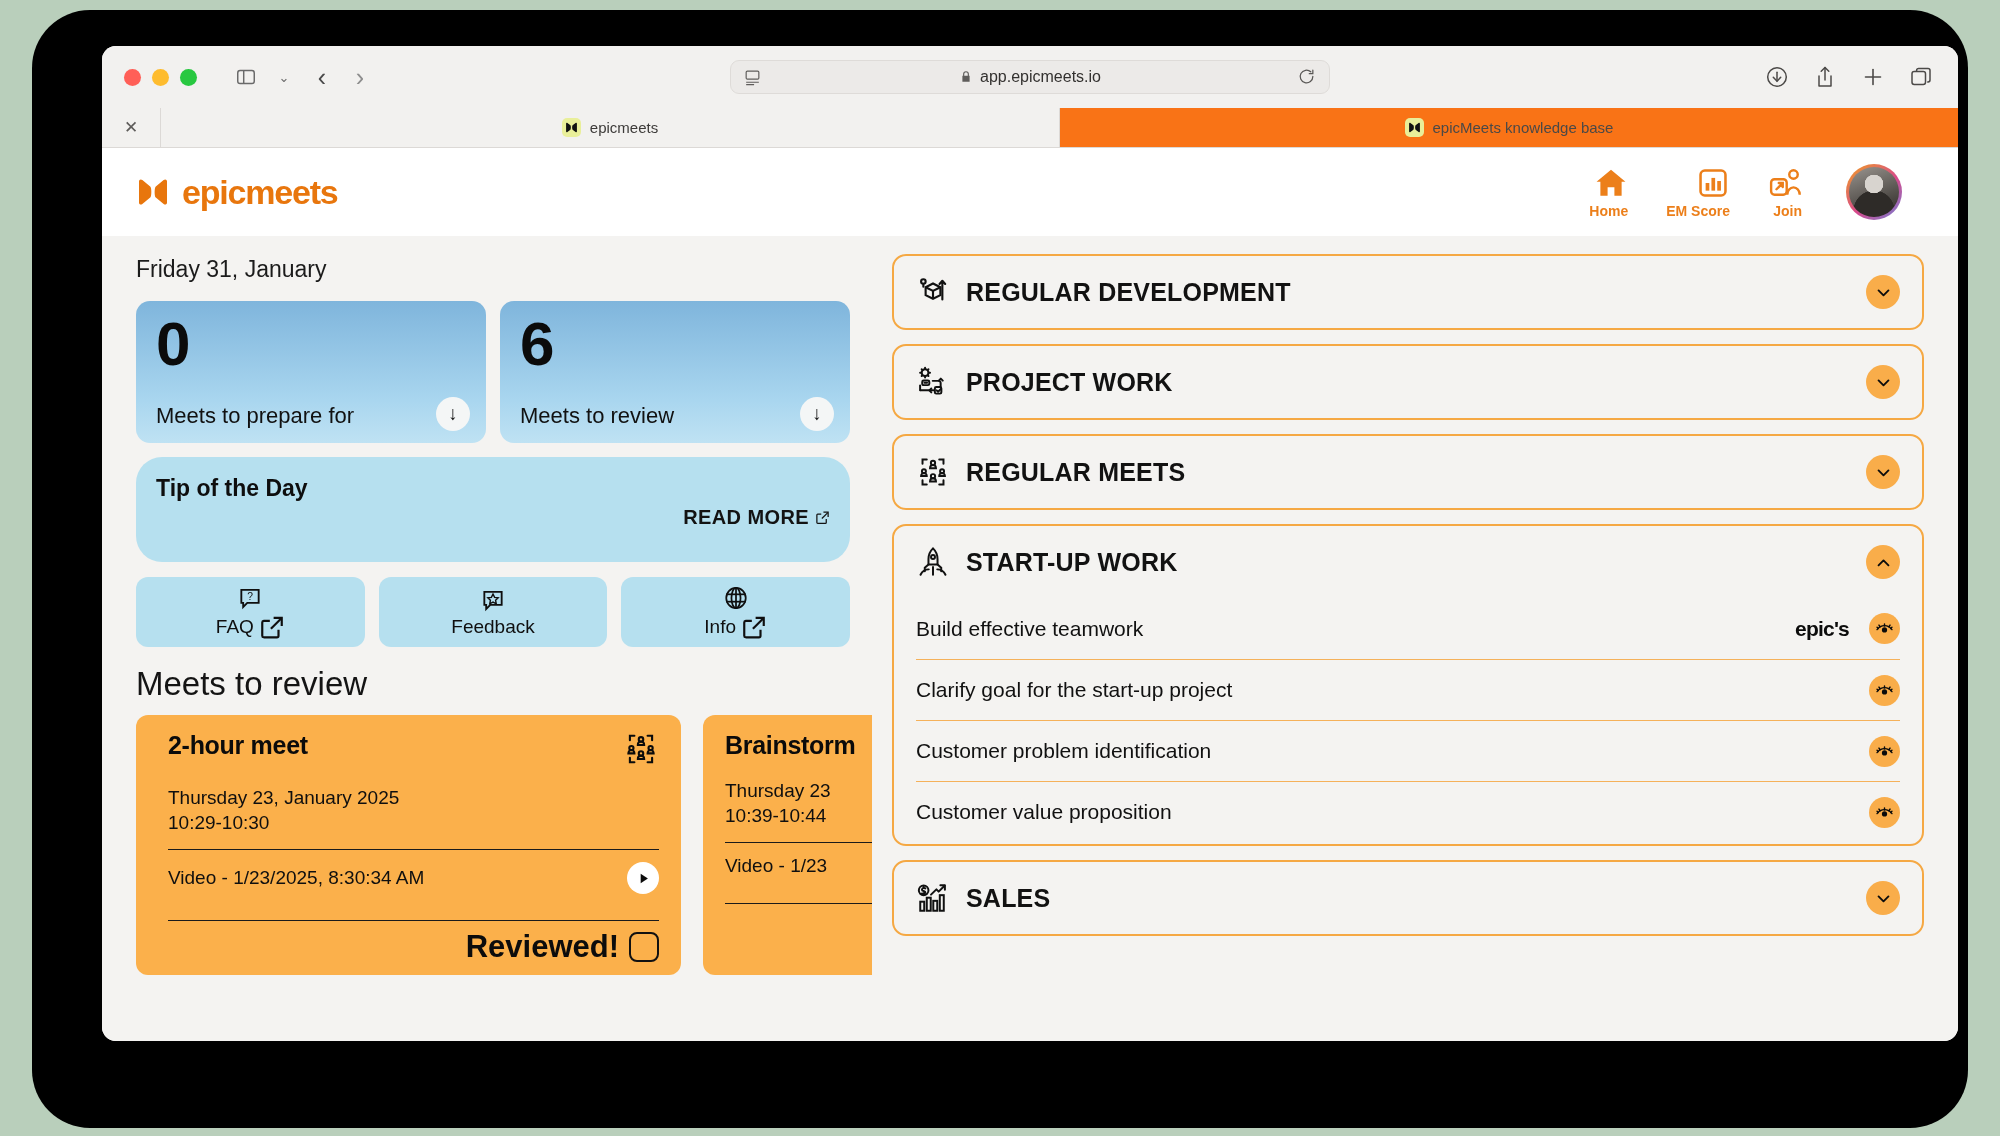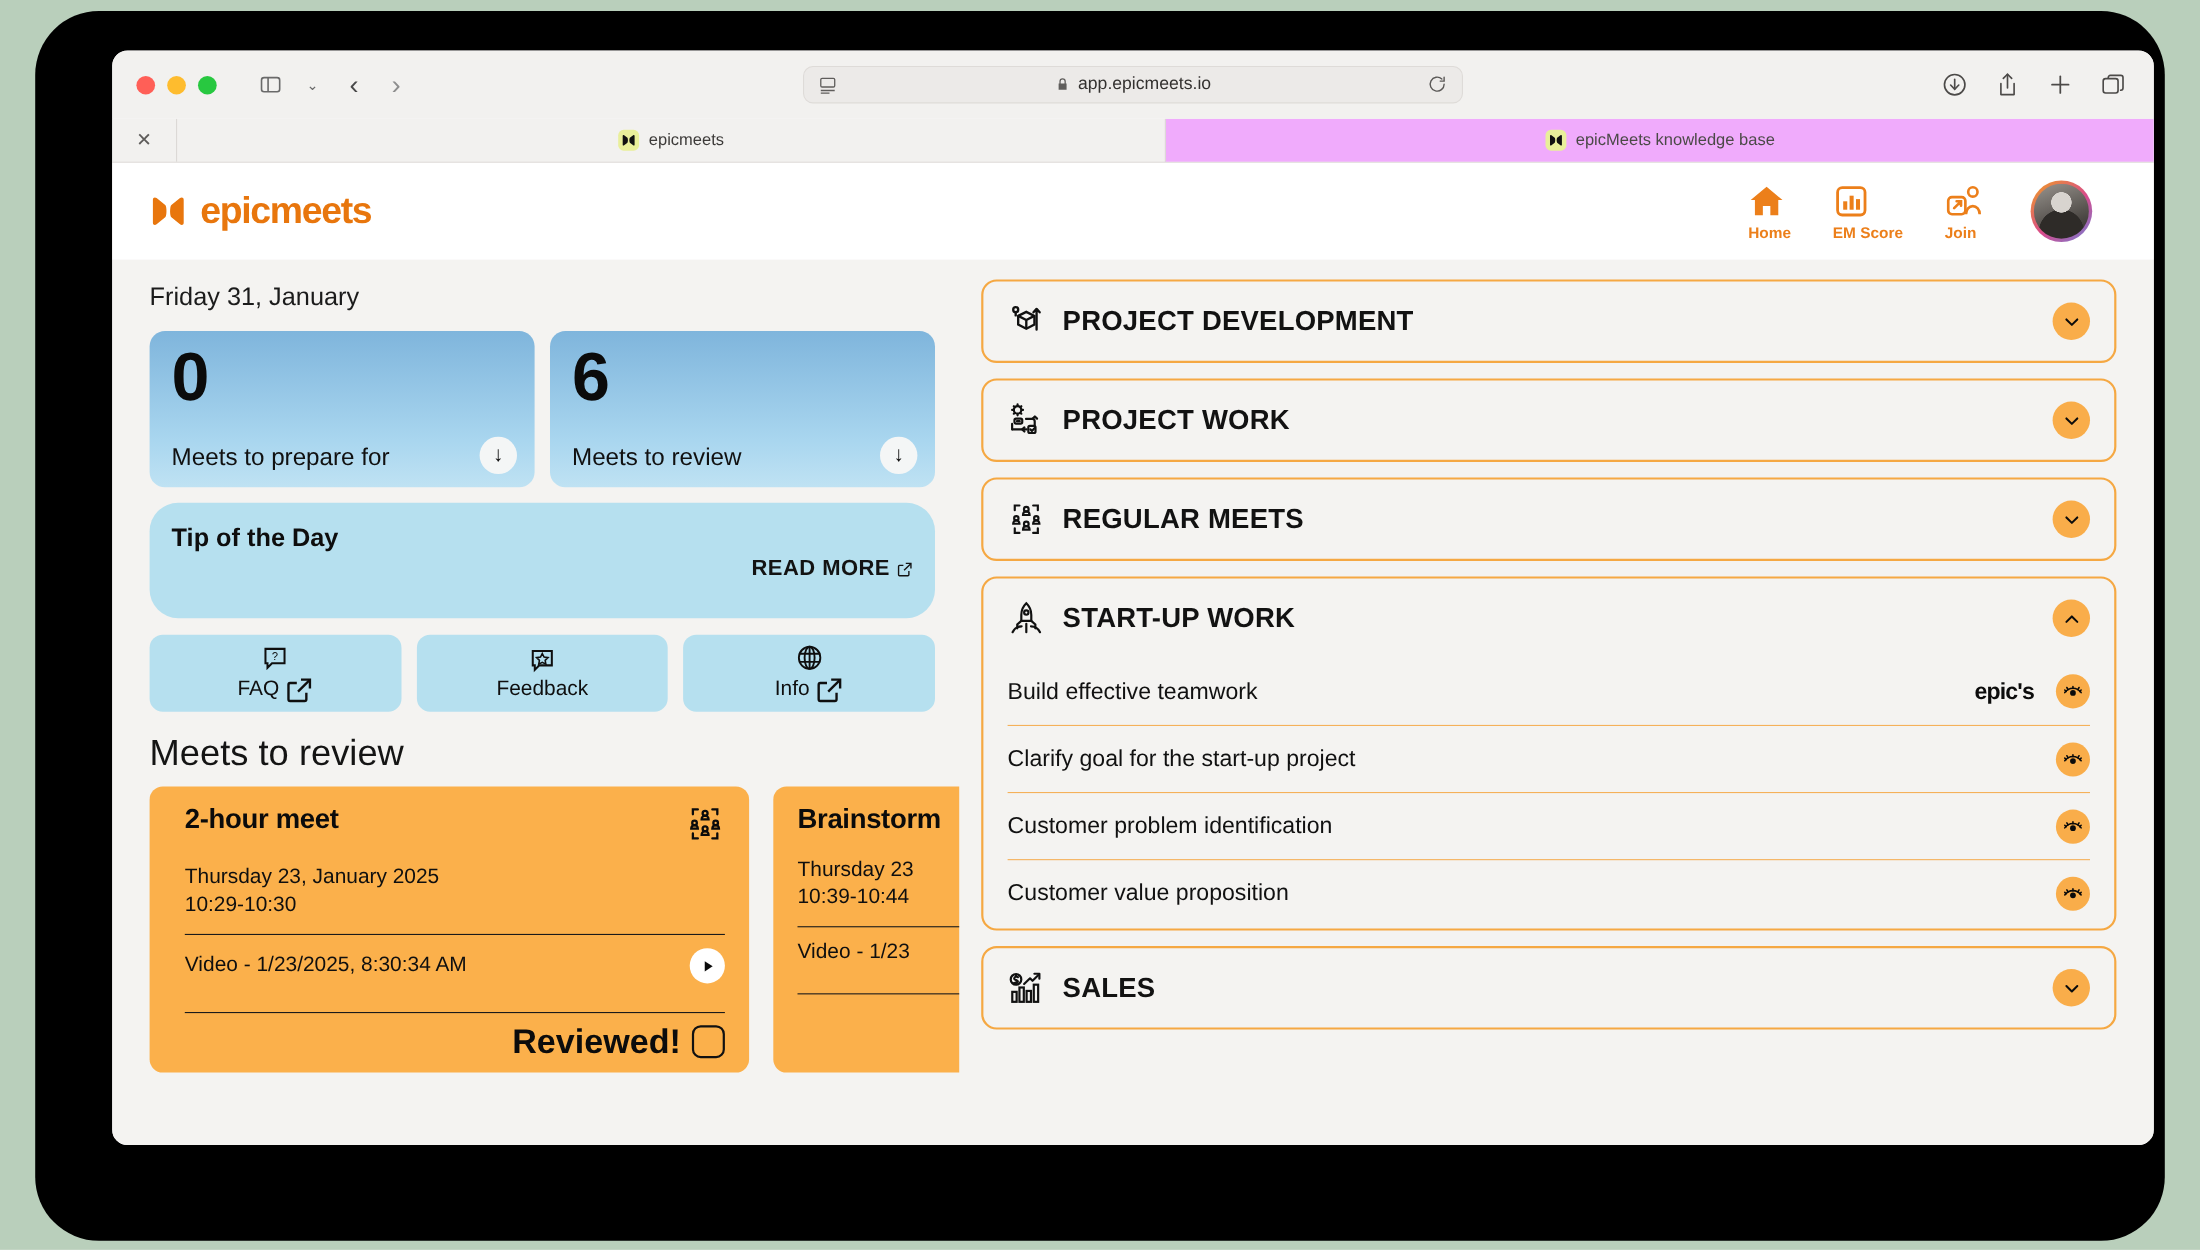--- a/index.html
+++ b/index.html
@@ -83,21 +83,21 @@
   .tab-close {
     width: 58px; display: flex; align-items: center; justify-content: center;
     color: #5e5c5a; font-size: 17px;
   }
   .tab {
     flex: 1;
     display: flex; align-items: center; justify-content: center; gap: 9px;
     font-size: 15px; color: #3d3b39;
     border-left: 1px solid #dcd9d6;
   }
-  .tab.inactive { background: #f0abfc; color: #4b4947; }
+  .tab.inactive { background: #f97316; color: #4b4947; }
   .tab-fav {
     width: 19px; height: 19px; border-radius: 5px;
     background: #e9ef9a;
     display: flex; align-items: center; justify-content: center;
   }
   .tab-fav svg { width: 13px; height: 13px; }
 
   
   .app {
     flex: 1 1 auto;
@@ -113,21 +113,21 @@
     flex: 0 0 auto;
   }
   .brand { display: flex; align-items: center; gap: 12px; }
   .brand-mark svg { width: 34px; height: 28px; display:block; }
   .brand-word {
     font-size: 34px; font-weight: 700; color: #e8760d;
     letter-spacing: -1.2px;
   }
   .nav { margin-left: auto; display: flex; align-items: center; gap: 38px; }
   .nav-item {
-    display: flex; flex-direction: column; align-items: flex-start; gap: 3px;
+    display: flex; flex-direction: column; align-items: flex-end; gap: 3px;
     color: #ec7f1a;
   }
   .nav-item svg { width: 34px; height: 34px; }
   .nav-label { font-size: 14px; font-weight: 700; color: #ec7f1a; }
   .avatar {
     width: 56px; height: 56px; border-radius: 50%;
     background: linear-gradient(140deg,#f0a020,#d84a8c 55%,#6f7fd6);
     padding: 3px; margin-left: 6px;
   }
   .avatar-inner {
@@ -554,21 +554,21 @@
 
           <div class="acc-card">
             <div class="acc-head">
               <svg class="acc-ic" viewBox="0 0 24 24" fill="none" stroke="#111" stroke-width="1.5">
                 <path d="M6.8 8.6 12 6l5.2 2.6v5.6L12 16.8l-5.2-2.6z"></path>
                     <path d="M6.8 8.6 12 11.2l5.2-2.6M12 11.2v5.6"></path>
                 <circle cx="5.2" cy="4.6" r="1.6"></circle>
                     <path d="M5.2 6.2v2.1" stroke-linecap="round"></path>
                 <path d="M18.6 17.3V4.2M16.6 6.3l2-2.2 2 2.2" stroke-linecap="round" stroke-linejoin="round"></path>
               </svg>
-              <span class="acc-title">PROJECT DEVELOPMENT</span>
+              <span class="acc-title">REGULAR DEVELOPMENT</span>
               <span class="acc-toggle">
                 <svg viewBox="0 0 24 24" fill="none" stroke="#0c0c0c" stroke-width="2.6" stroke-linecap="round" stroke-linejoin="round">
                       <polyline points="5,9 12,16 19,9"></polyline>
                     </svg>
               </span>
             </div>
           </div>
 
           <div class="acc-card">
             <div class="acc-head">

